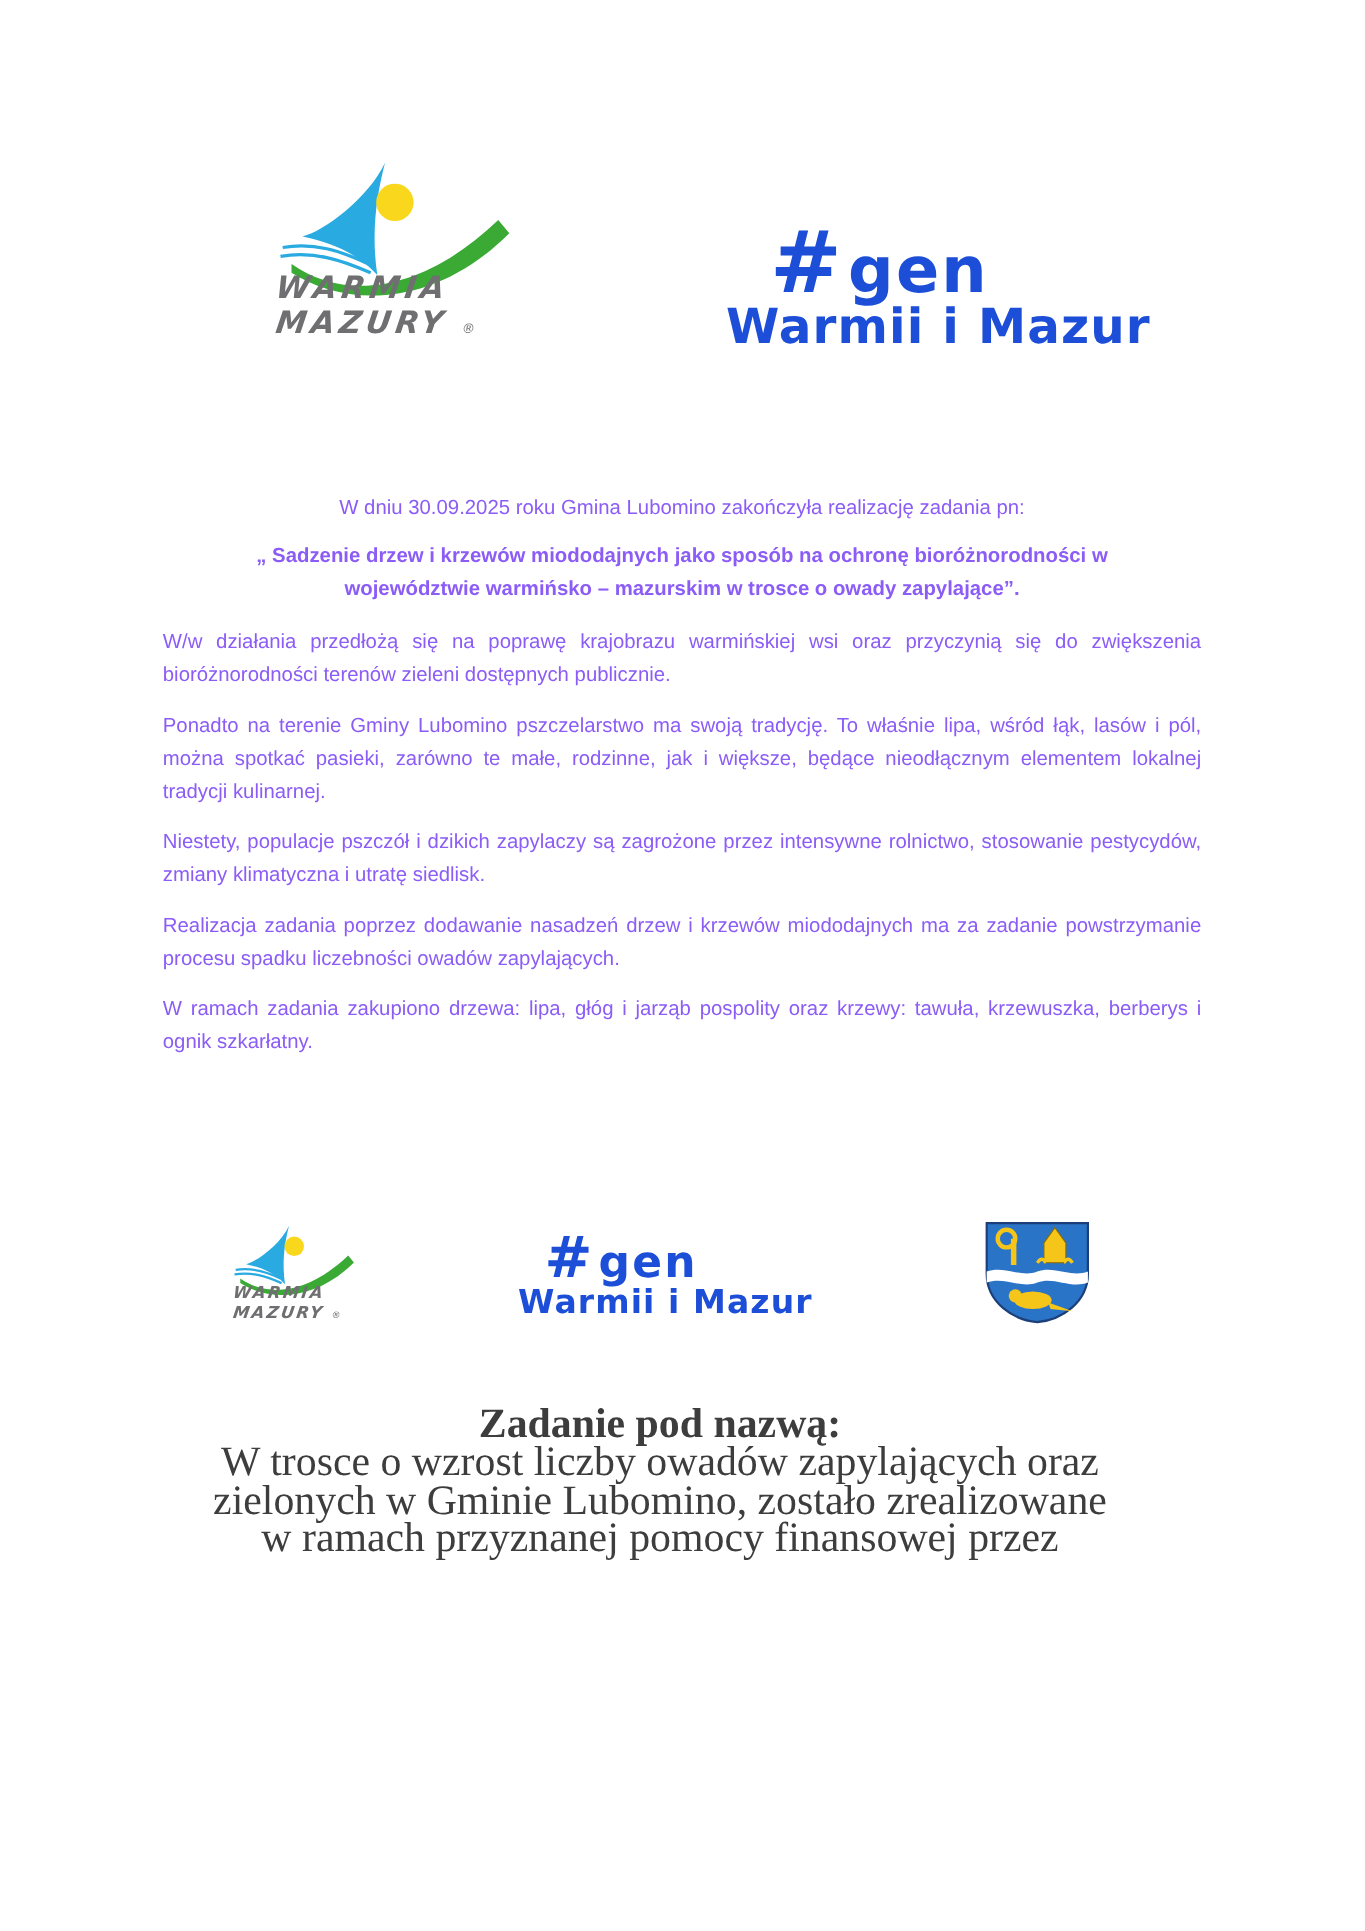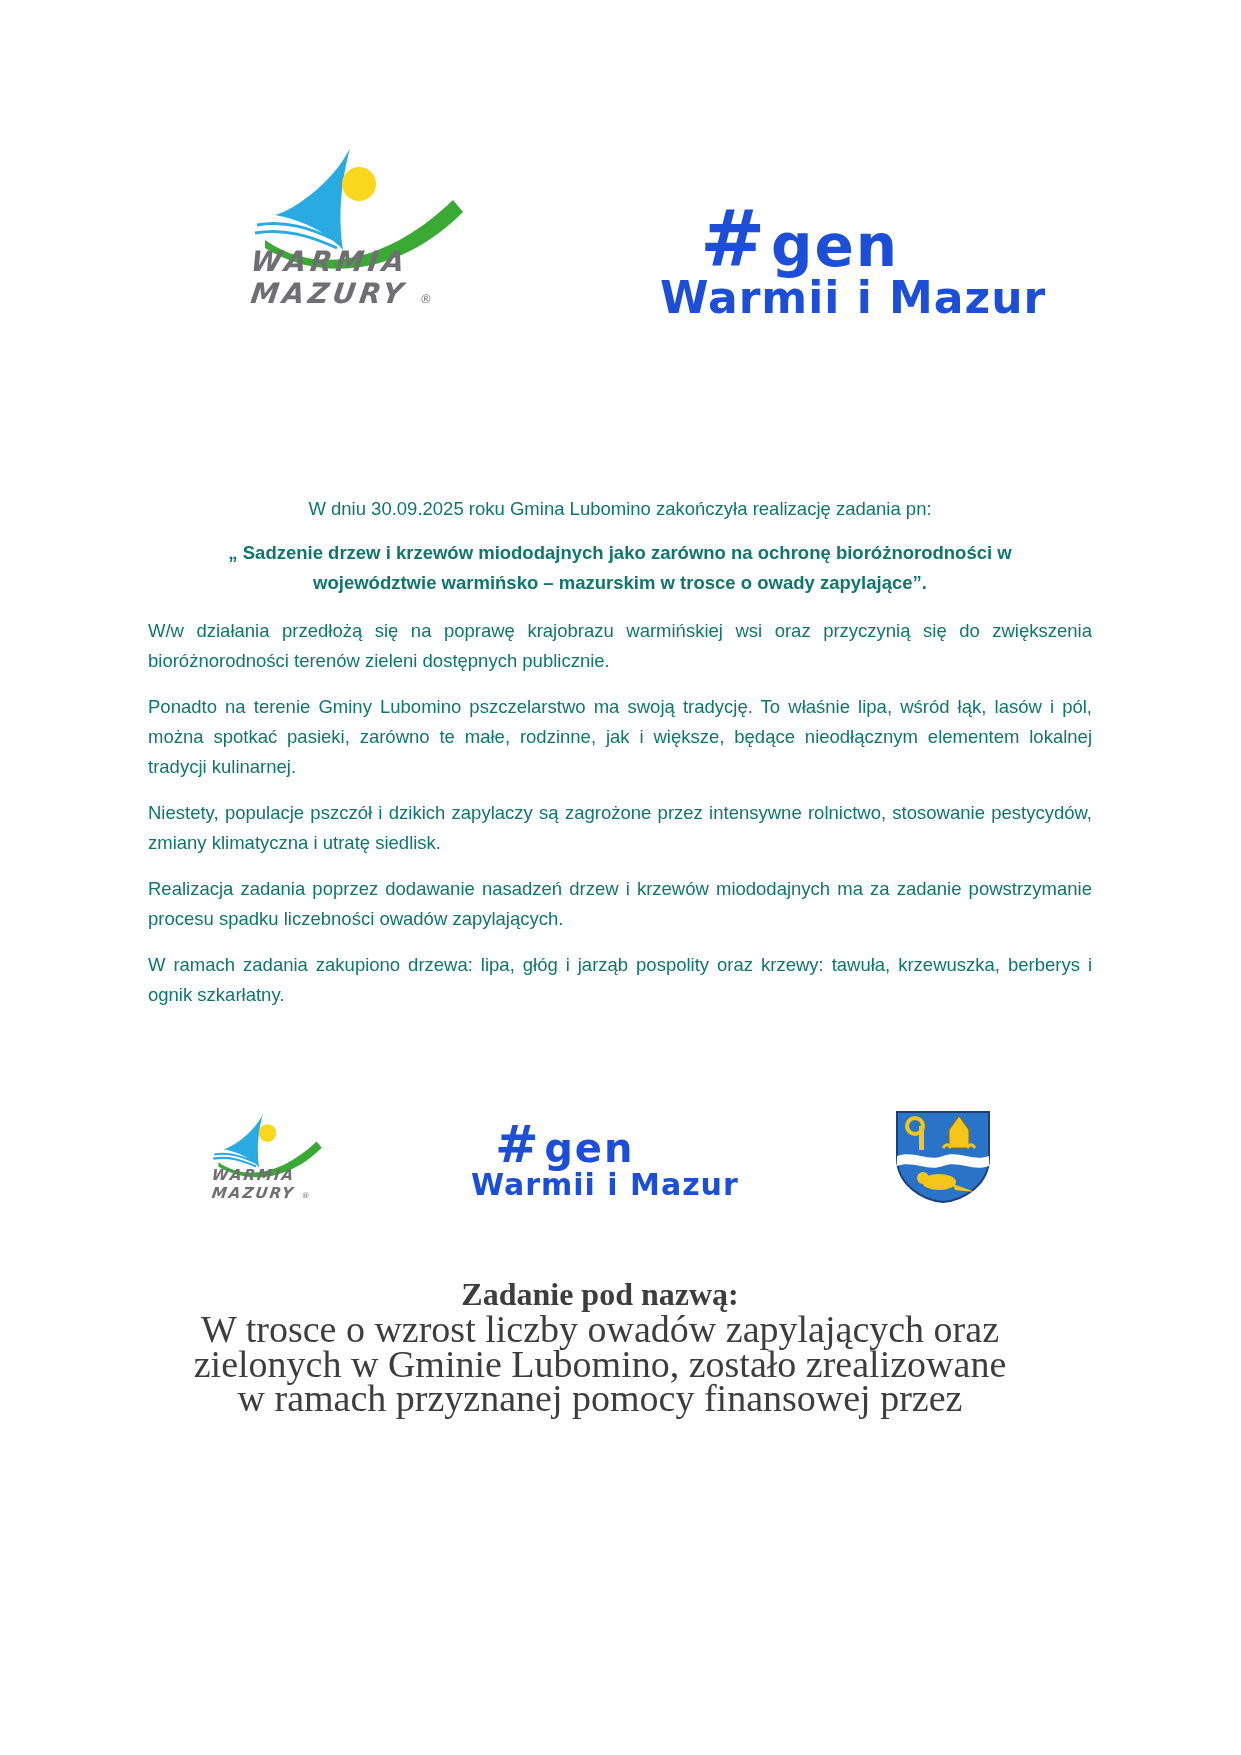--- a/index.html
+++ b/index.html
@@ -11,36 +11,36 @@
   .wm-text { position: absolute; font-family: "DejaVu Sans", sans-serif; font-weight: bold; font-style: italic; color: #6f6f71; letter-spacing: 4px; line-height: 1; transform: skewX(-8deg); }
   .wm-reg { font-size: 12px; font-style: normal; font-weight: normal; letter-spacing: 0; color: #6f6f71; }
 
   
   .gen-logo { position: absolute; color: #1d4ed8; font-family: "DejaVu Sans", sans-serif; font-weight: bold; line-height: 1; }
   .gen-hash { display: inline-block; }
   .gen-word { display: inline-block; letter-spacing: 2px; }
   .gen-sub { display: block; letter-spacing: 1px; font-weight: bold; }
 
   
-  .doc { position: absolute; left: 148px; width: 944px; font-family: "Liberation Sans", sans-serif; font-size: 18.5px; line-height: 30px; color: #0f766e; margin-top: 48px; }
+  .doc { position: absolute; left: 148px; width: 944px; font-family: "Liberation Sans", sans-serif; font-size: 18.5px; line-height: 30px; color: #8b5cf6; }
   .intro { text-align: center; top: 446px; }
   .title { text-align: center; top: 490px; font-weight: bold; }
   .para { text-align: justify; }
   .p1 { top: 568px; }
   .p2 { top: 644px; }
   .p3 { top: 750px; }
   .p4 { top: 826px; }
   .p5 { top: 902px; }
 
   
   .crest { position: absolute; left: 893px; top: 1108px; width: 100px; height: 96px; }
 
   
   .funding { position: absolute; left: 190px; width: 820px; top: 1276px; text-align: center; font-family: "Liberation Serif", serif; color: #3d3d3d; }
-  .funding .heading { font-size: 32px; font-weight: bold; line-height: 36px; }
+  .funding .heading { font-size: 38px; font-weight: bold; line-height: 36px; }
   .funding .line { font-size: 38px; line-height: 34.5px; }
 </style>
 </head>
 <body>
 
 <div class="wm-logo" style="left:245px; top:140px; width:230px; height:200px;">
   <svg width="230" height="130" viewBox="0 0 230 130">
     <path d="M105 8 C 90 40, 50 70, 30 75 C 55 80, 80 90, 98 110 C 92 70, 98 35, 105 8 Z" fill="#29abe2"></path>
     <path d="M12 85 C 40 80, 65 88, 90 100" stroke="#29abe2" stroke-width="3" fill="none"></path>
     <path d="M10 93 C 40 88, 65 96, 92 108" stroke="#29abe2" stroke-width="3" fill="none"></path>
@@ -55,21 +55,21 @@
 </div>
 
 <div class="gen-logo" style="left:700px; top:200px;">
   <span class="gen-hash" style="font-size:78px;">#</span>
   <span class="gen-word" style="font-size:58px;">gen</span>
   <span class="gen-sub" style="font-size:44px; margin-left:-40px; margin-top:-2px;">Warmii i Mazur</span>
 </div>
 
 <div class="doc intro">W dniu 30.09.2025 roku Gmina Lubomino zakończyła realizację zadania pn:</div>
 <div class="doc title">
-  <div>„ Sadzenie drzew i krzewów miododajnych jako zarówno na ochronę bioróżnorodności w</div>
+  <div>„ Sadzenie drzew i krzewów miododajnych jako sposób na ochronę bioróżnorodności w</div>
   <div>województwie warmińsko – mazurskim w trosce o owady zapylające”.</div>
 </div>
 <div class="doc para p1">W/w działania przedłożą się na poprawę krajobrazu warmińskiej wsi oraz przyczynią się do zwiększenia bioróżnorodności terenów zieleni dostępnych publicznie.</div>
 <div class="doc para p2">Ponadto na terenie Gminy Lubomino pszczelarstwo ma swoją tradycję. To właśnie lipa, wśród łąk, lasów i pól, można spotkać pasieki, zarówno te małe, rodzinne, jak i większe, będące nieodłącznym elementem lokalnej tradycji kulinarnej.</div>
 <div class="doc para p3">Niestety, populacje pszczół i dzikich zapylaczy są zagrożone przez intensywne rolnictwo, stosowanie pestycydów, zmiany klimatyczna i utratę siedlisk.</div>
 <div class="doc para p4">Realizacja zadania poprzez dodawanie nasadzeń drzew i krzewów miododajnych ma za zadanie powstrzymanie procesu spadku liczebności owadów zapylających.</div>
 <div class="doc para p5">W ramach zadania zakupiono drzewa: lipa, głóg i jarząb pospolity oraz krzewy: tawuła, krzewuszka, berberys i ognik szkarłatny.</div>
 
 <div class="wm-logo" style="left:208px; top:1110px; width:120px; height:110px;">
   <svg width="120" height="68" viewBox="0 0 230 130">

